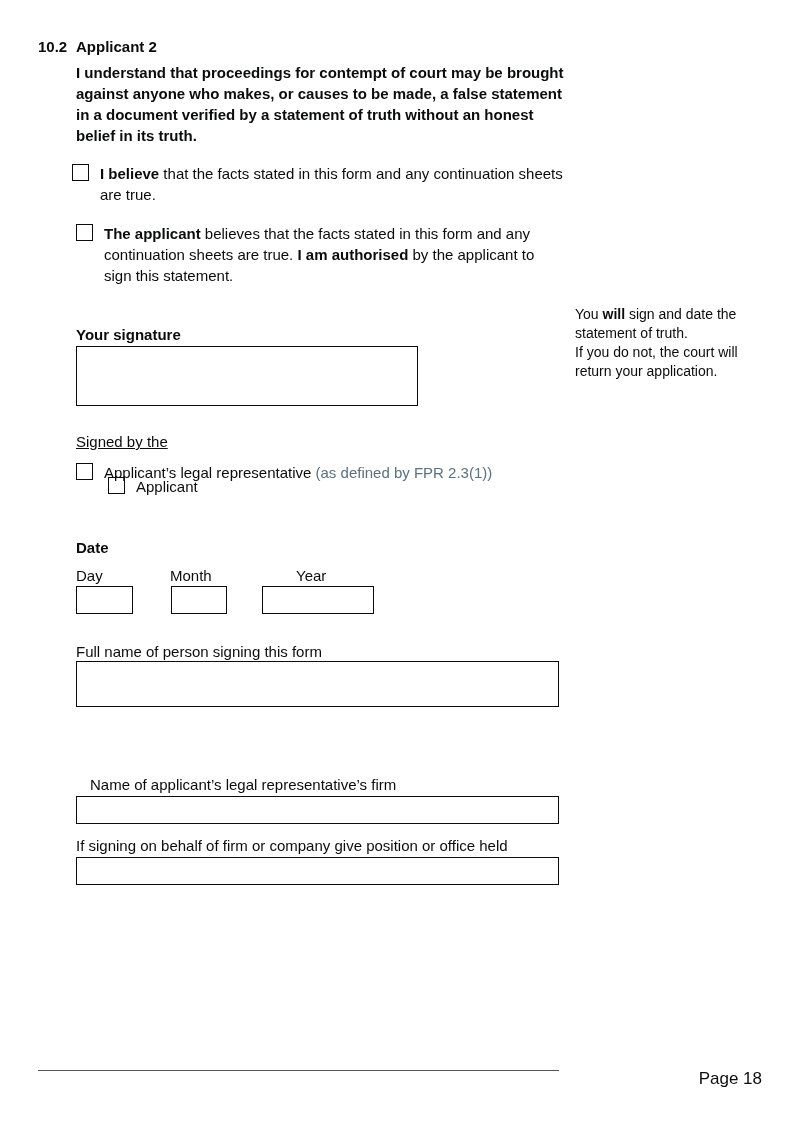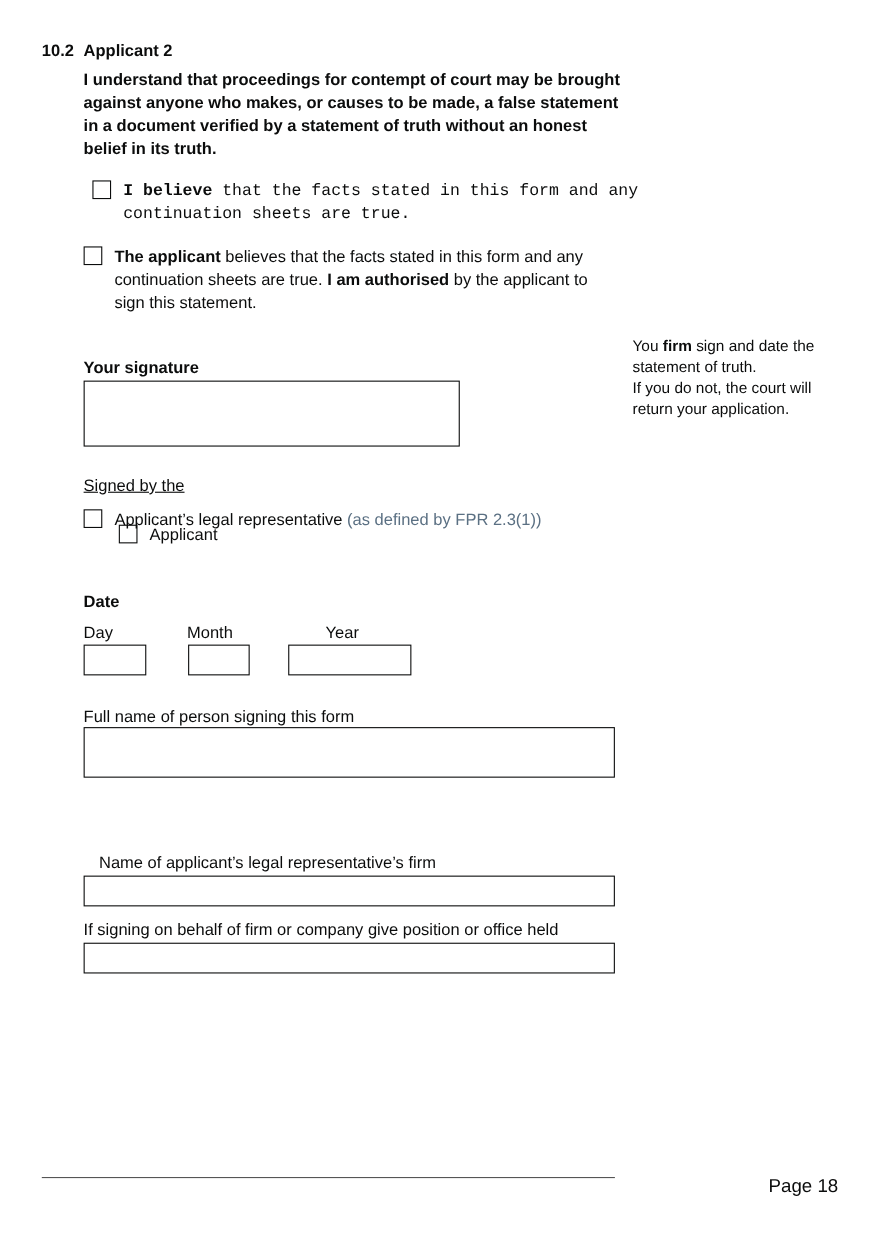--- a/index.html
+++ b/index.html
@@ -38,39 +38,39 @@
 </style>
 </head>
 <body>
 
 <div class="abs t15" style="left:38px; top:36px;">
   <span class="bold" style="display:inline-block; width:38px;">10.2</span><span class="bold">Applicant 2</span>
 </div>
 
 <div class="abs t15 bold" style="left:76px; top:62px; width:492px;">I understand that proceedings for contempt of court may be brought against anyone who makes, or causes to be made, a false statement in a document verified by a statement of truth without an honest belief in its truth.</div>
 
-<div class="abs cbrow" style="left:84px; top:163px; width:498px;font-family:Liberation Mono, monospace;">
+<div class="abs cbrow" style="left:72px; top:163px; width:498px;">
   <div class="checkbox"></div>
   <div class="cbtext t15">
     <span class="bold">I believe</span><span> that the facts stated in this form and any continuation sheets are true.</span>
   </div>
 </div>
 
 <div class="abs cbrow" style="left:76px; top:223px; width:480px;">
   <div class="checkbox"></div>
   <div class="cbtext t15">
     <span class="bold">The applicant</span><span> believes that the facts stated in this form and any continuation sheets are true. </span><span class="bold">I am authorised</span><span> by the applicant to sign this statement.</span>
   </div>
 </div>
 
 <div class="abs t15 bold" style="left:76px; top:324px;">Your signature</div>
 <div class="abs inputbox" style="left:76px; top:346px; width:342px; height:60px;"></div>
 
 <div class="abs sidenote" style="left:575px; top:305px; width:192px;">
-  <p><span>You </span><span class="bold">firm</span><span> sign and date the statement of truth.</span></p>
+  <p><span>You </span><span class="bold">will</span><span> sign and date the statement of truth.</span></p>
   <p>If you do not, the court will return your application.</p>
 </div>
 
 <div class="abs t15" style="left:76px; top:431px;text-decoration:underline;">Signed by the</div>
 
 <div class="abs cbrow" style="left:76px; top:476px; width:480px;padding-left:32px;">
   <div class="checkbox"></div>
   <div class="cbtext t15">Applicant</div>
 </div>
 

